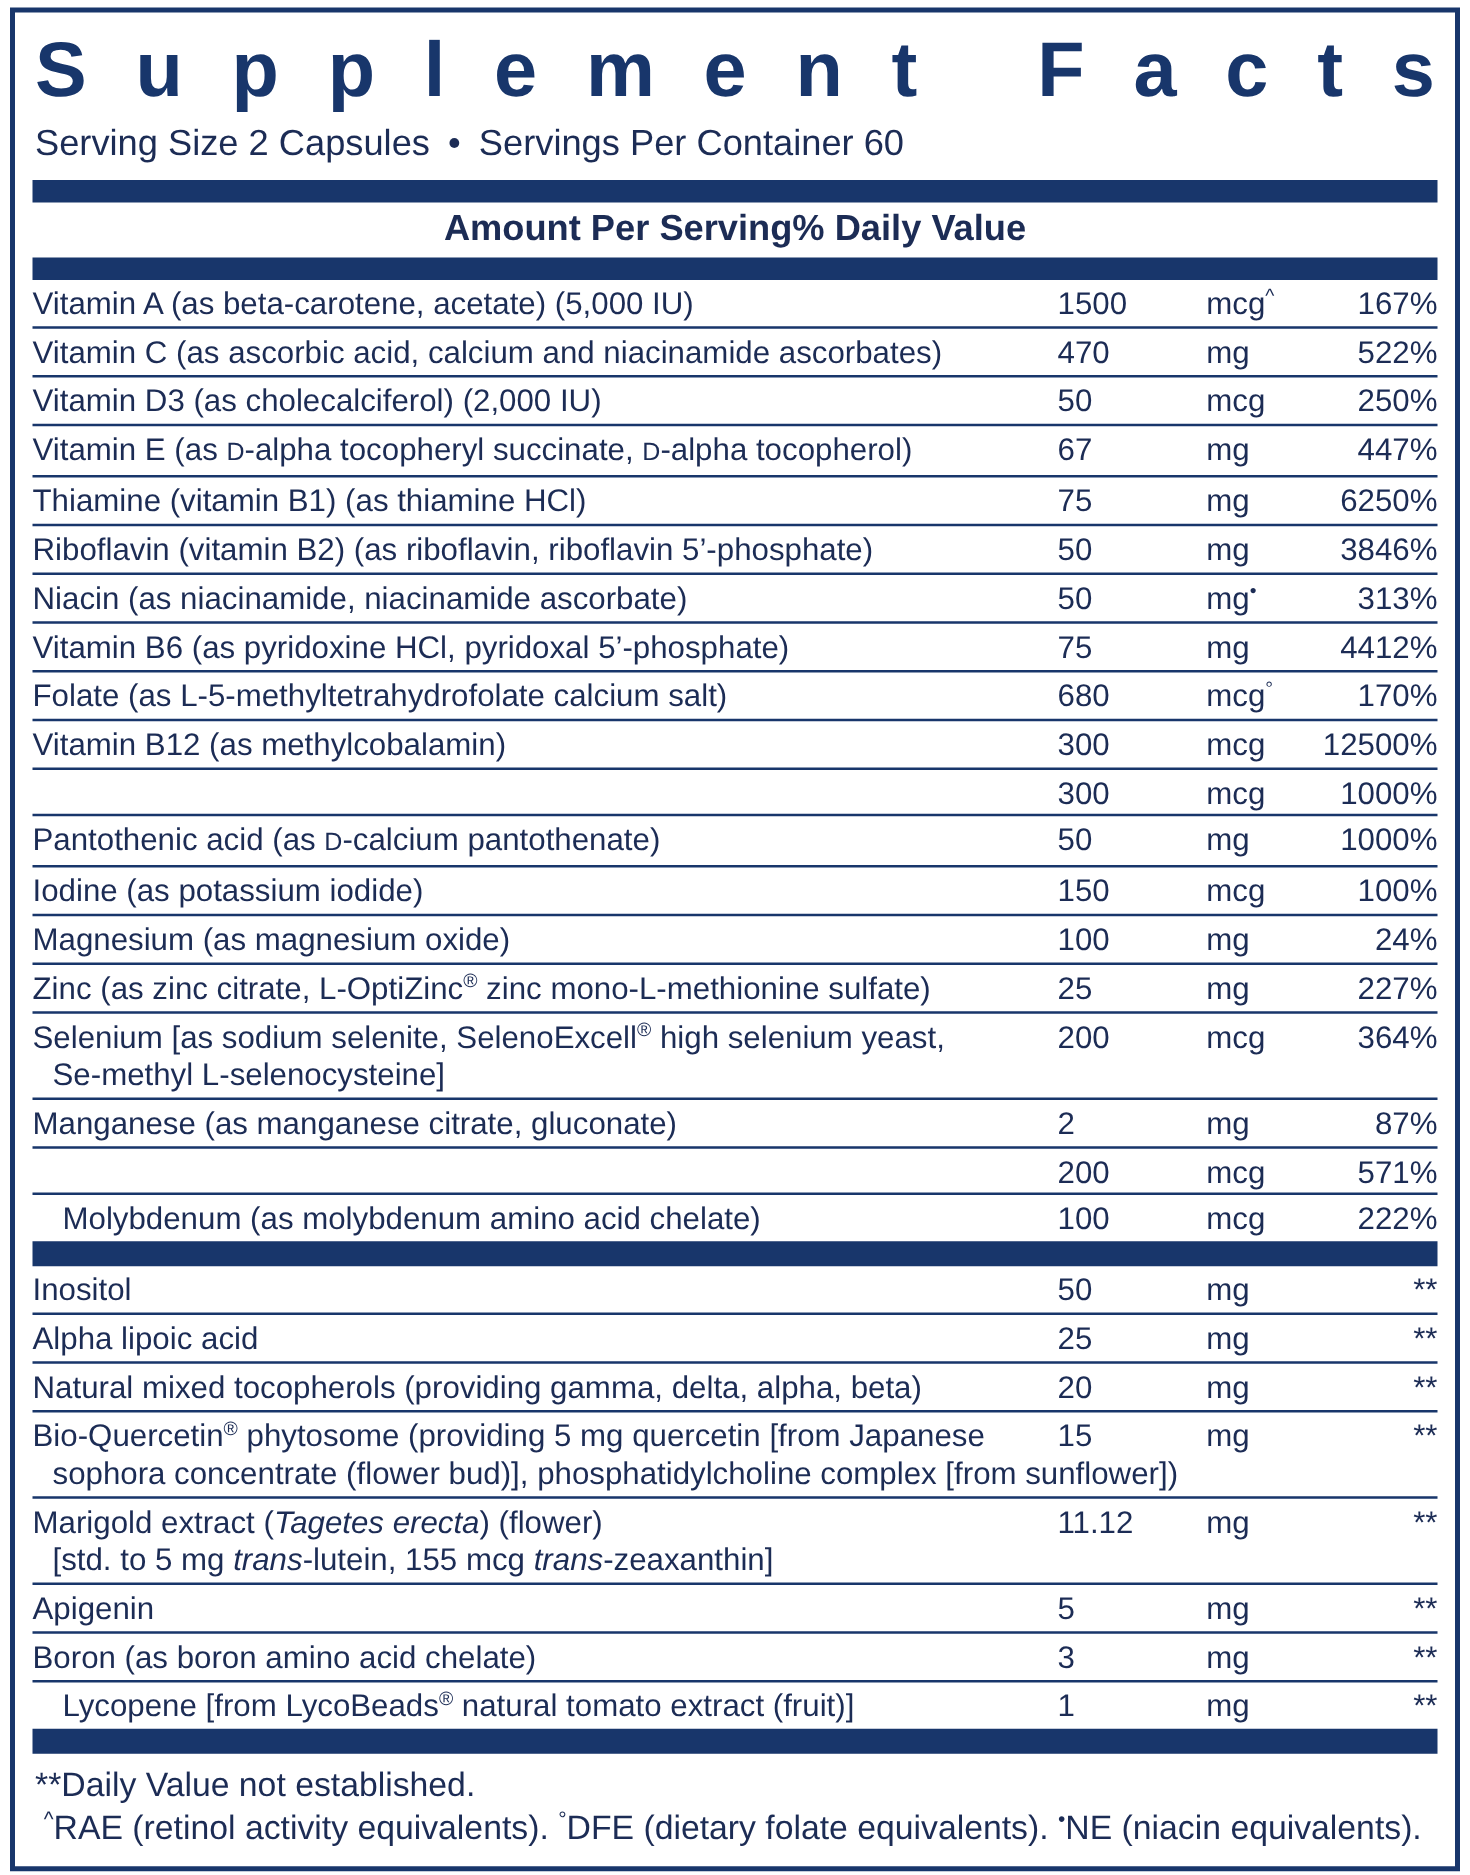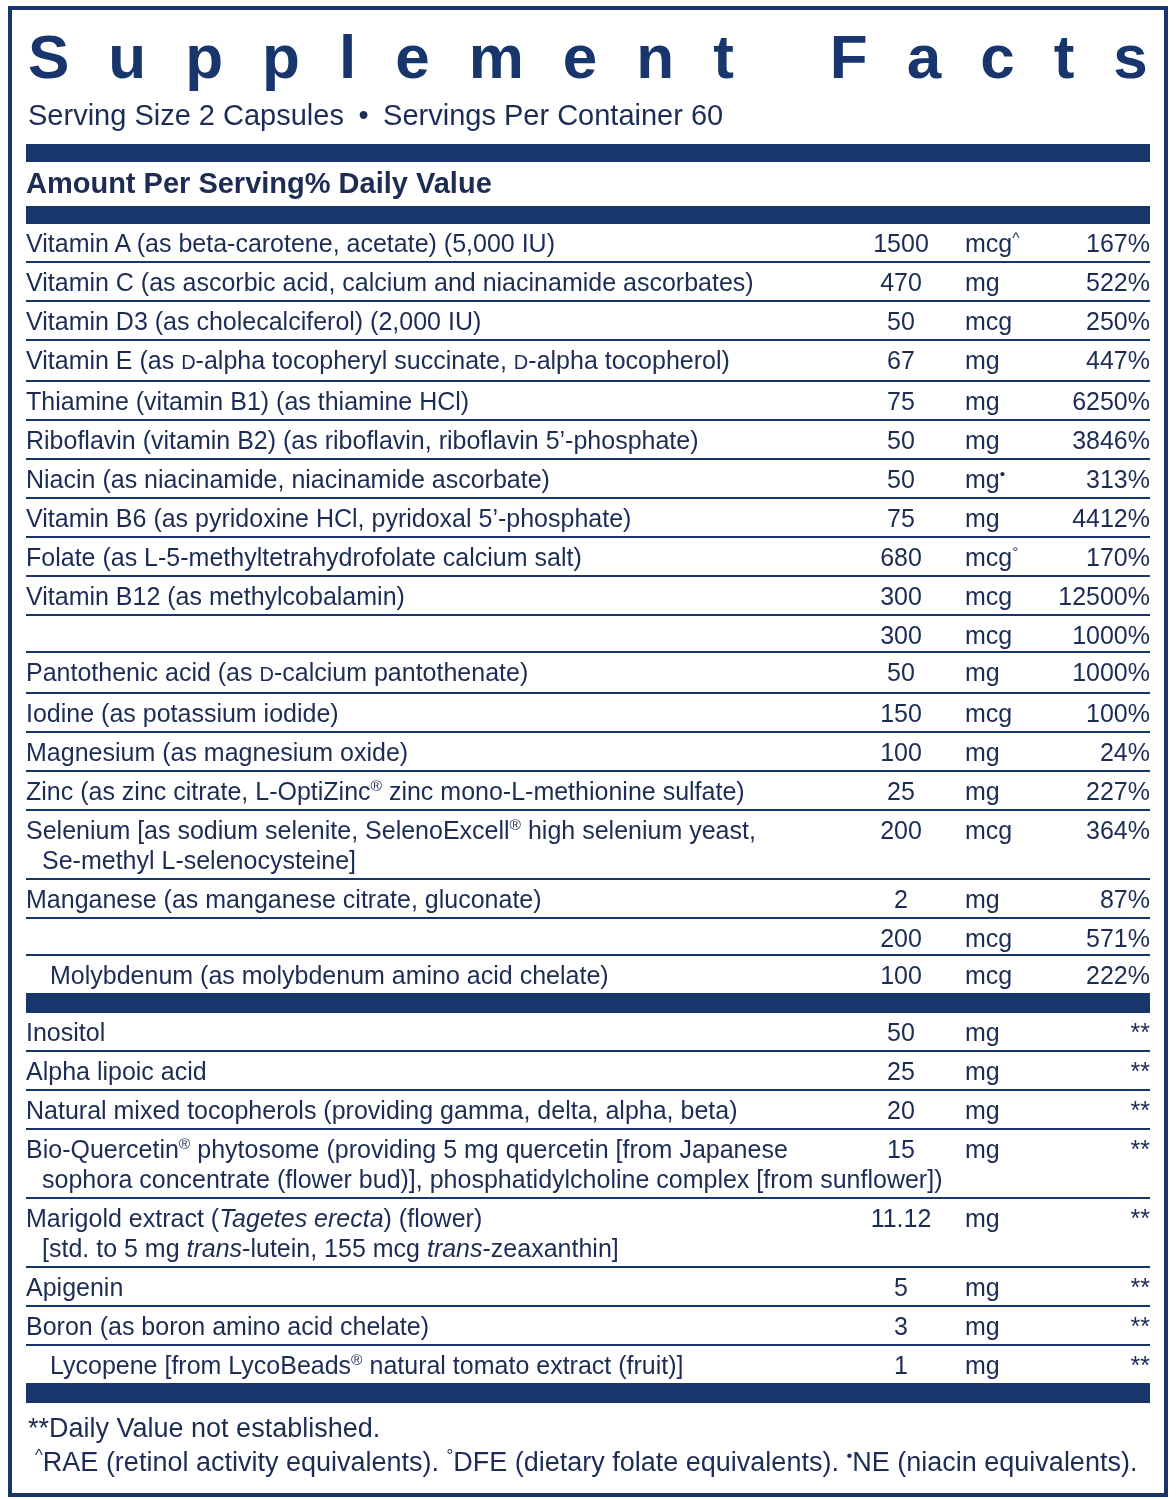--- a/index.html
+++ b/index.html
@@ -27,41 +27,41 @@
   .title span.sp{min-width:18px;}
   .serving-line{
     font-weight:normal; font-size:29px; line-height:34px; color:var(--ink);
     margin:4px 0 12px 2px;
   }
   .bar{
     background:var(--navy); height:18px; width:100%;
   }
   .bar.thick{height:20px;}
   .hdr-row{
-    display:flex; justify-content:flex-start; align-items:center;
+    display:flex; justify-content:center; align-items:center;
     font-weight:bold; font-size:29px; padding:5px 0 6px 0; color:var(--ink);
   }
   .section{width:100%;}
   .row{
     position:relative;
     font-size:25px; line-height:30px;
     padding:4px 0 3px 0;
     border-bottom:2px solid var(--navy);
     min-height:37px;
   }
   .section .row:last-child{border-bottom:none;margin-left:24px;}
   .row-name{
     padding-left:16px; text-indent:-16px;
     max-width:100%;
   }
   .amt{
     position:absolute; top:4px; right:128px; width:176px;
     display:flex; pointer-events:none;
   }
-  .amt-num{flex:1; text-align:center;}
+  .amt-num{flex:1; text-align:left;}
   .amt-unit{width:66px; padding-left:9px; text-align:left;}
   .row-dv{
     position:absolute; top:4px; right:0; width:120px; text-align:right;
   }
   sup{font-size:0.62em; line-height:0;}
   .sc{font-size:0.8em;}
   i{font-style:italic;}
   .footnotes{
     font-size:27px; line-height:34px; padding:8px 0 2px 2px; color:var(--ink);
   }

